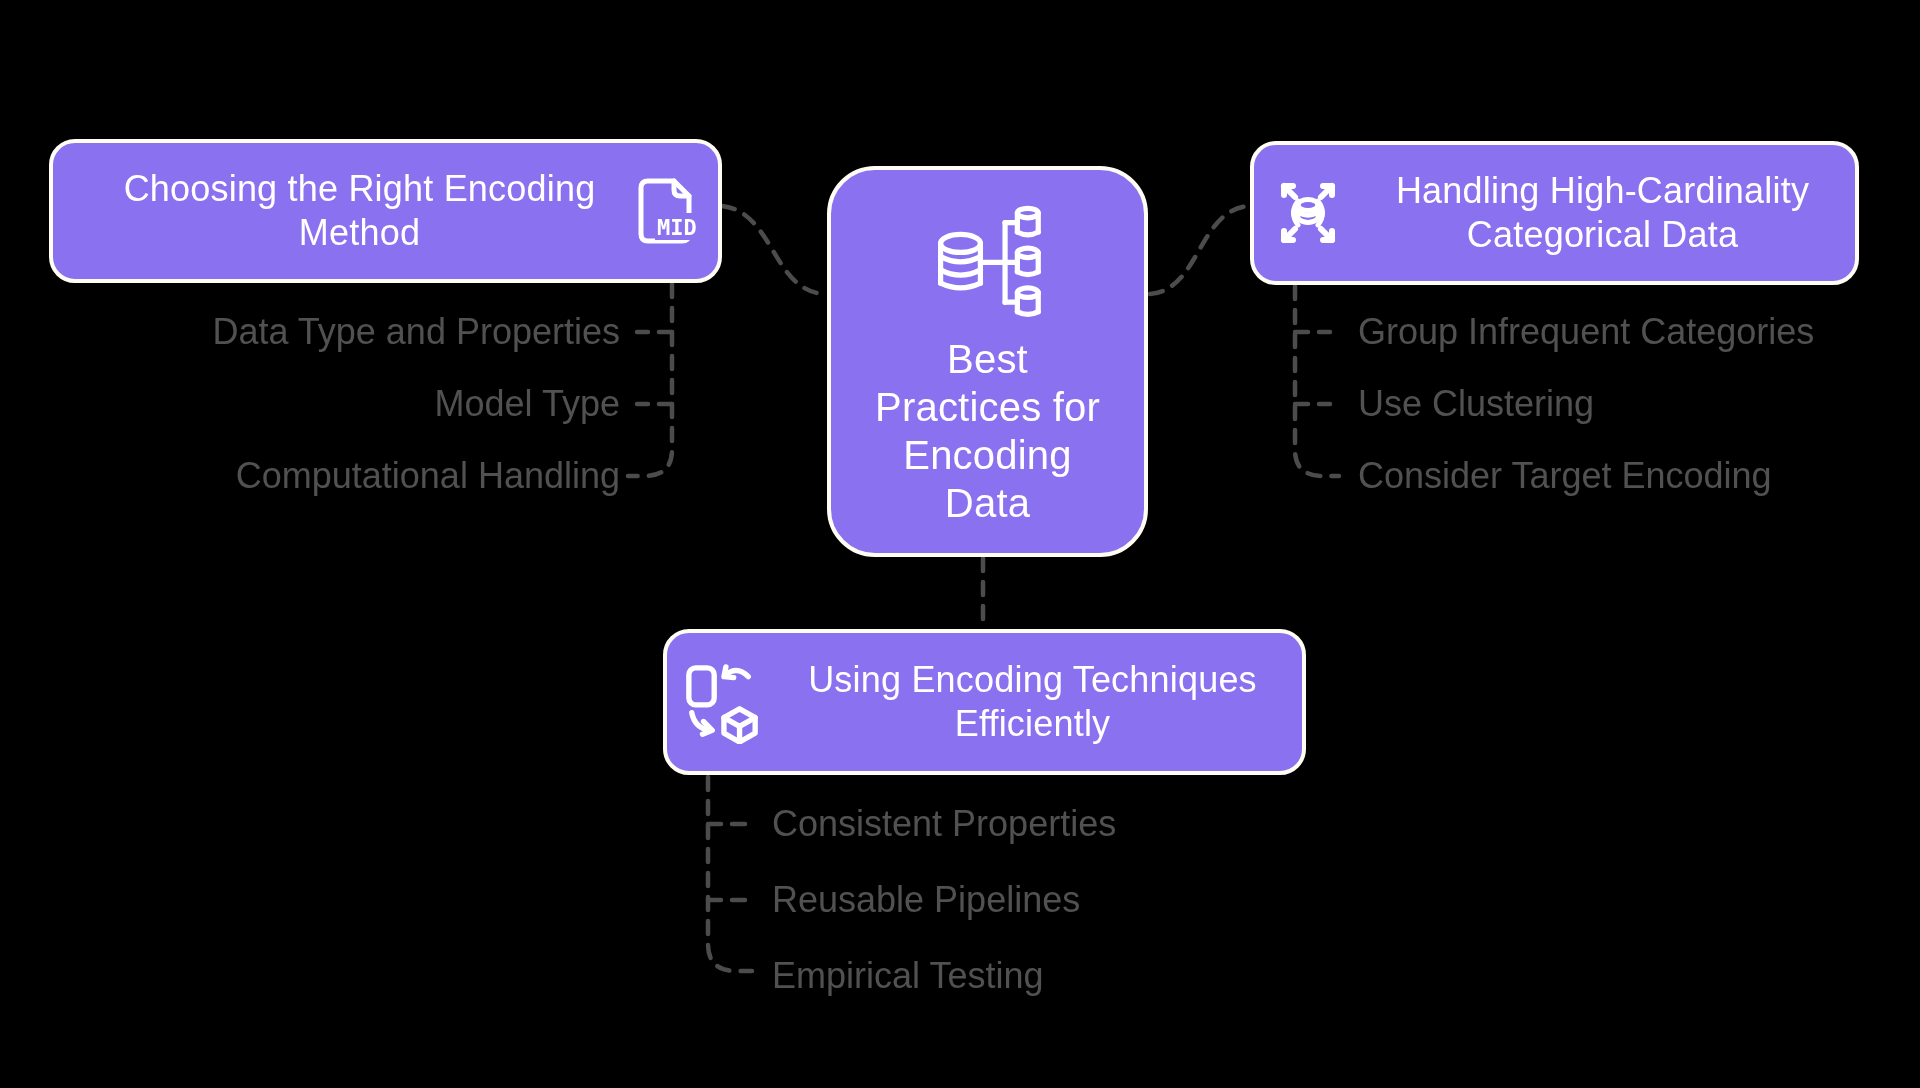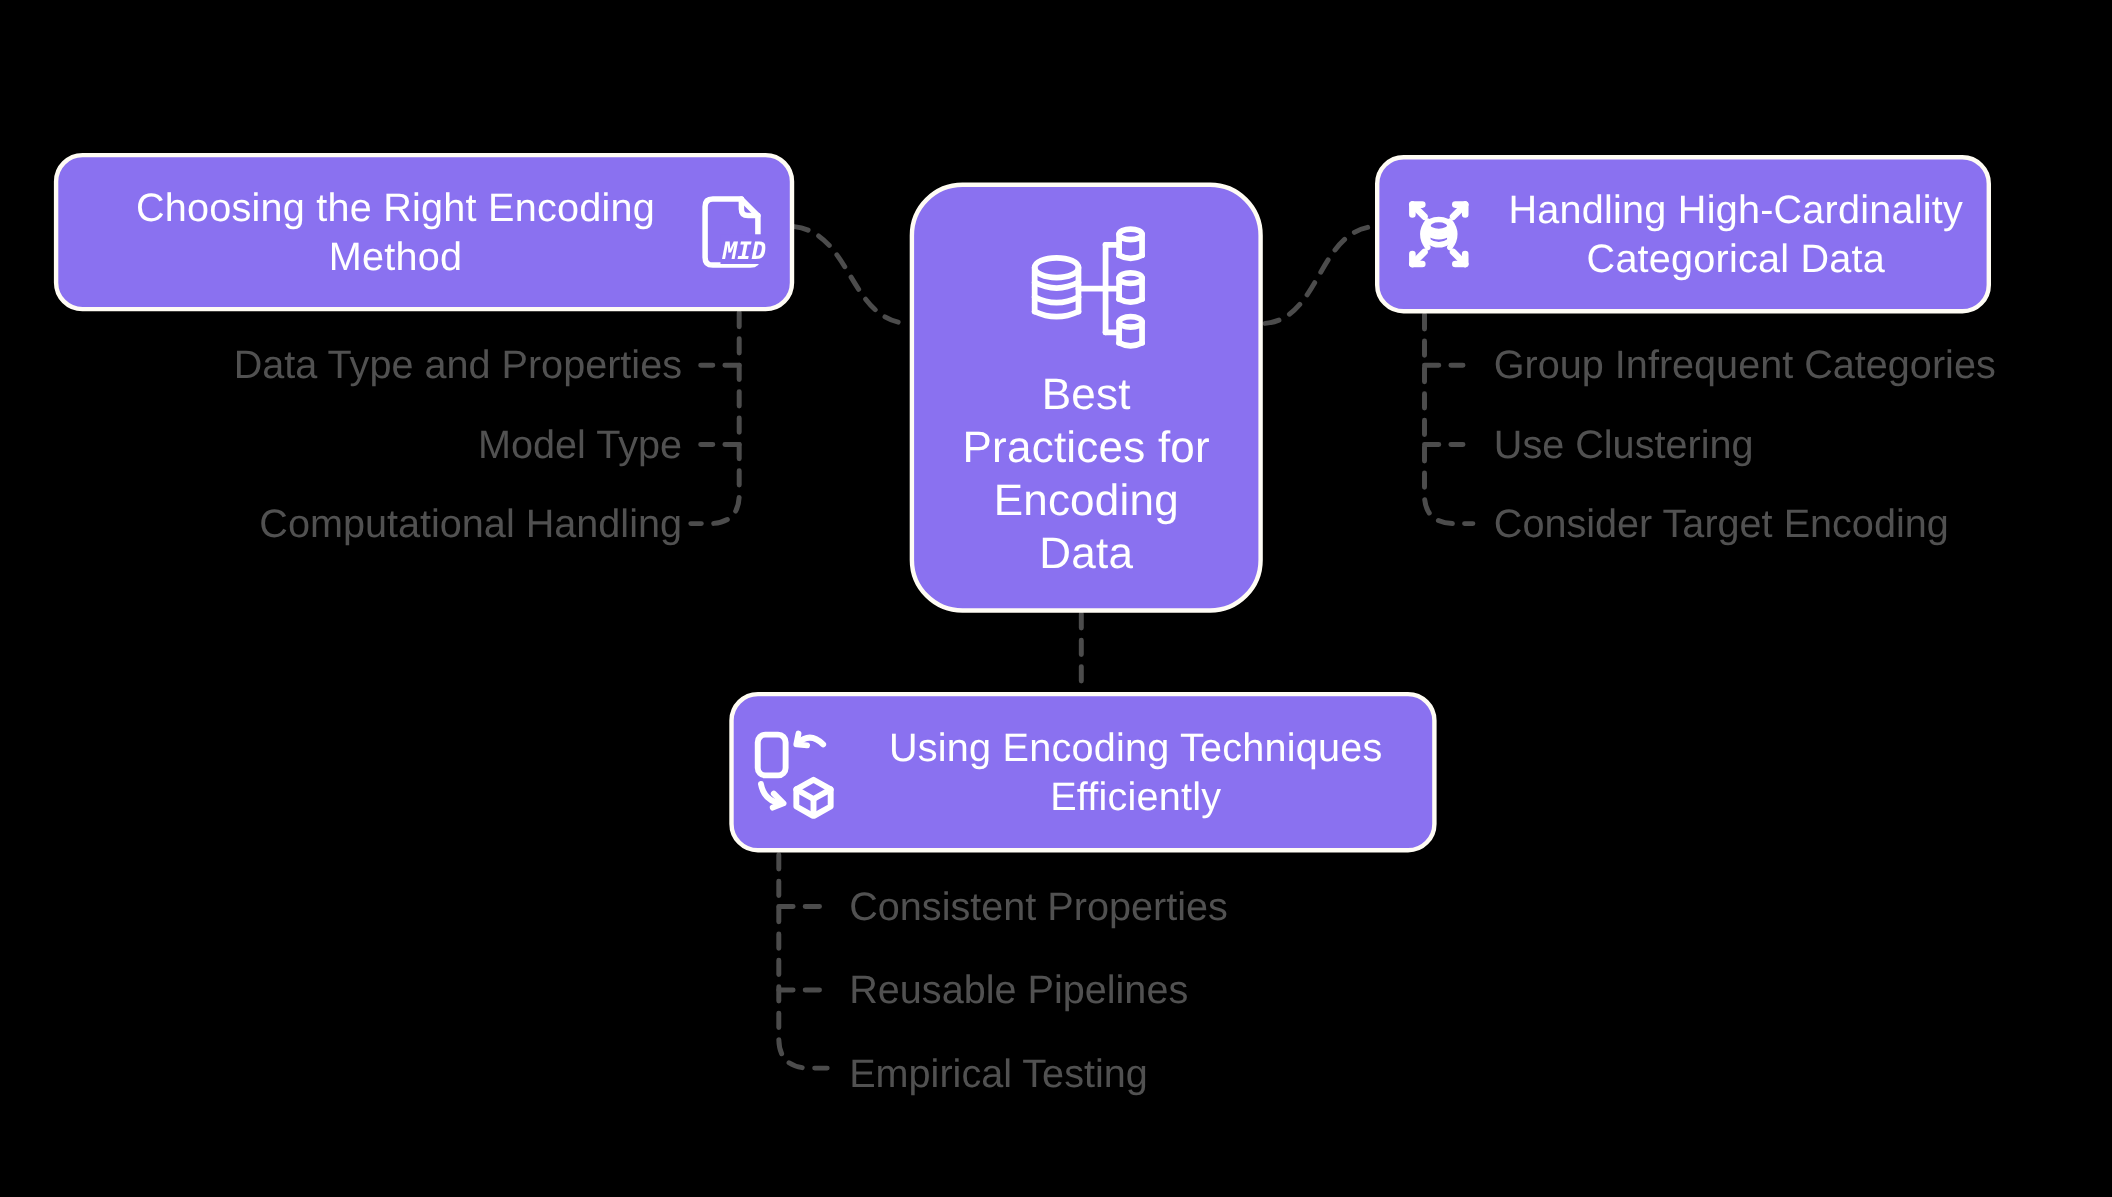--- a/index.html
+++ b/index.html
@@ -12,22 +12,22 @@
     position:absolute;z-index:2;box-sizing:border-box;
     background:#8A71F0;border:4px solid #FFFCF4;border-radius:26px;
     display:flex;align-items:center;color:#FFFFFF;
   }
   .node .title{
     font-size:36px;line-height:44px;text-align:center;color:#FFFFFF;
     letter-spacing:0.2px;
   }
   .node-left{left:49px;top:139px;width:673px;height:144px;justify-content:center;padding-right:52px;}
   .node-left .title{max-width:520px;}
-  .node-left .node-icon{position:absolute;right:22px;top:50%;transform:translateY(-50%);font-style:italic;}
-  .node-right{left:1250px;top:141px;width:560px;height:144px;justify-content:center;padding-left:96px;}
+  .node-left .node-icon{position:absolute;right:22px;top:50%;transform:translateY(-50%);}
+  .node-right{left:1250px;top:141px;width:609px;height:144px;justify-content:center;padding-left:96px;}
   .node-right .title{max-width:470px;}
   .node-right .node-icon{position:absolute;left:18px;top:50%;transform:translateY(-50%);}
   .node-bottom{left:663px;top:629px;width:643px;height:146px;justify-content:center;padding-left:96px;}
   .node-bottom .title{max-width:480px;}
   .node-bottom .node-icon{position:absolute;left:16px;top:50%;transform:translateY(-50%);}
   .node-center{
     left:827px;top:166px;width:321px;height:391px;border-radius:48px;
     flex-direction:column;justify-content:center;
   }
   .node-center .title{font-size:40px;line-height:48px;max-width:238px;margin-top:12px;}

